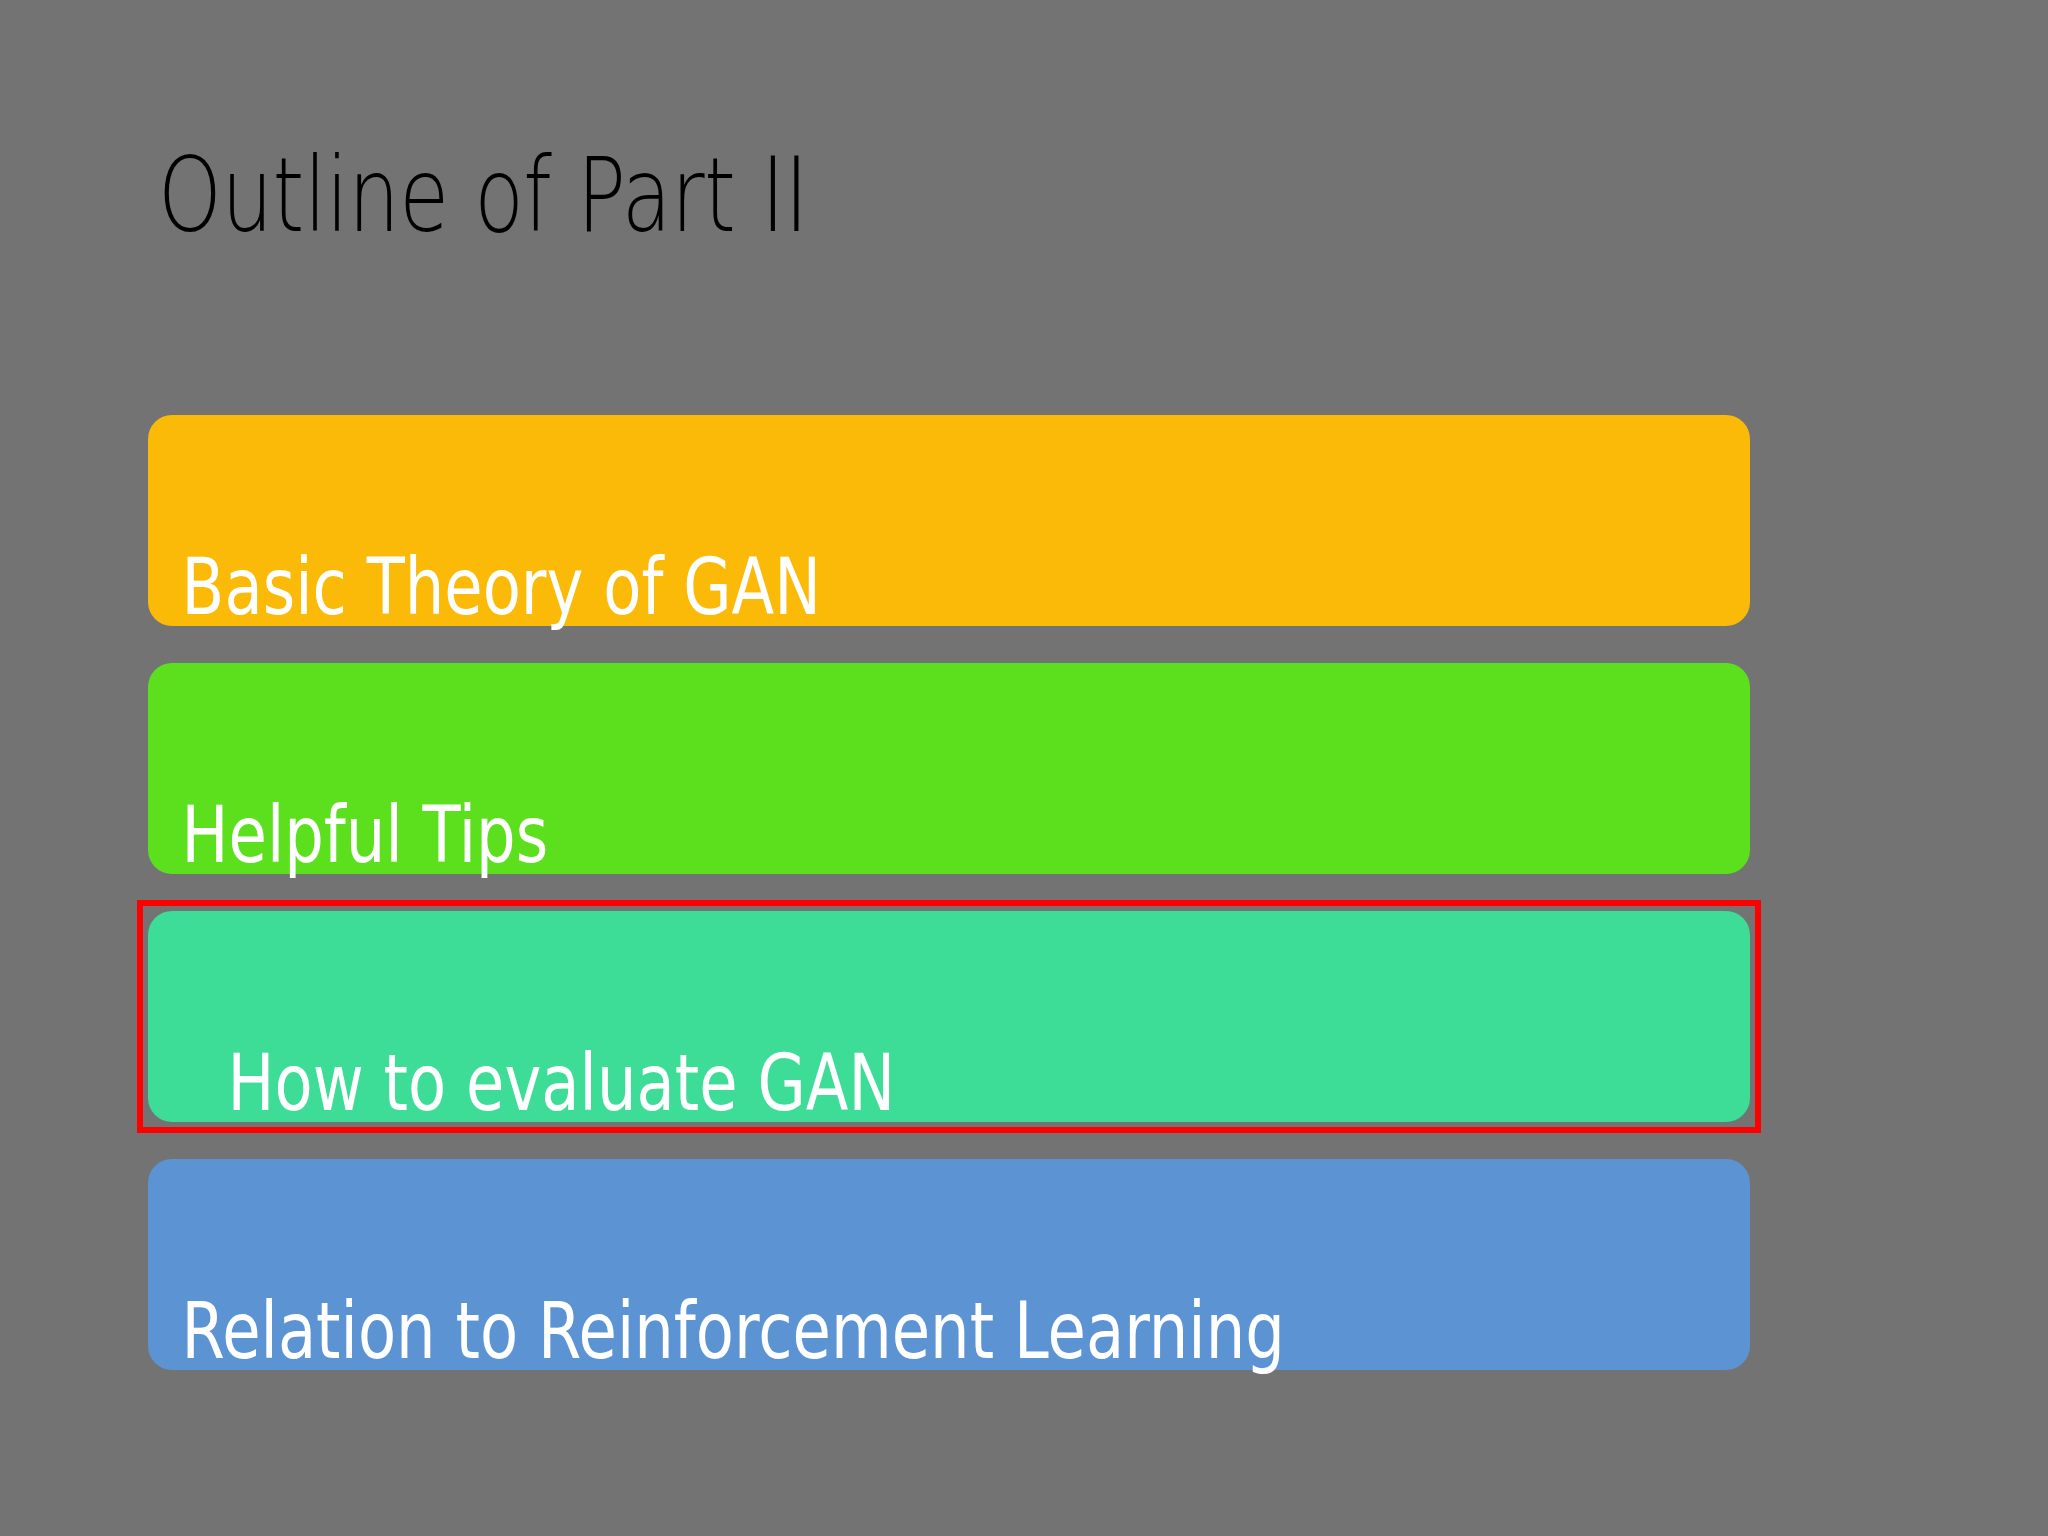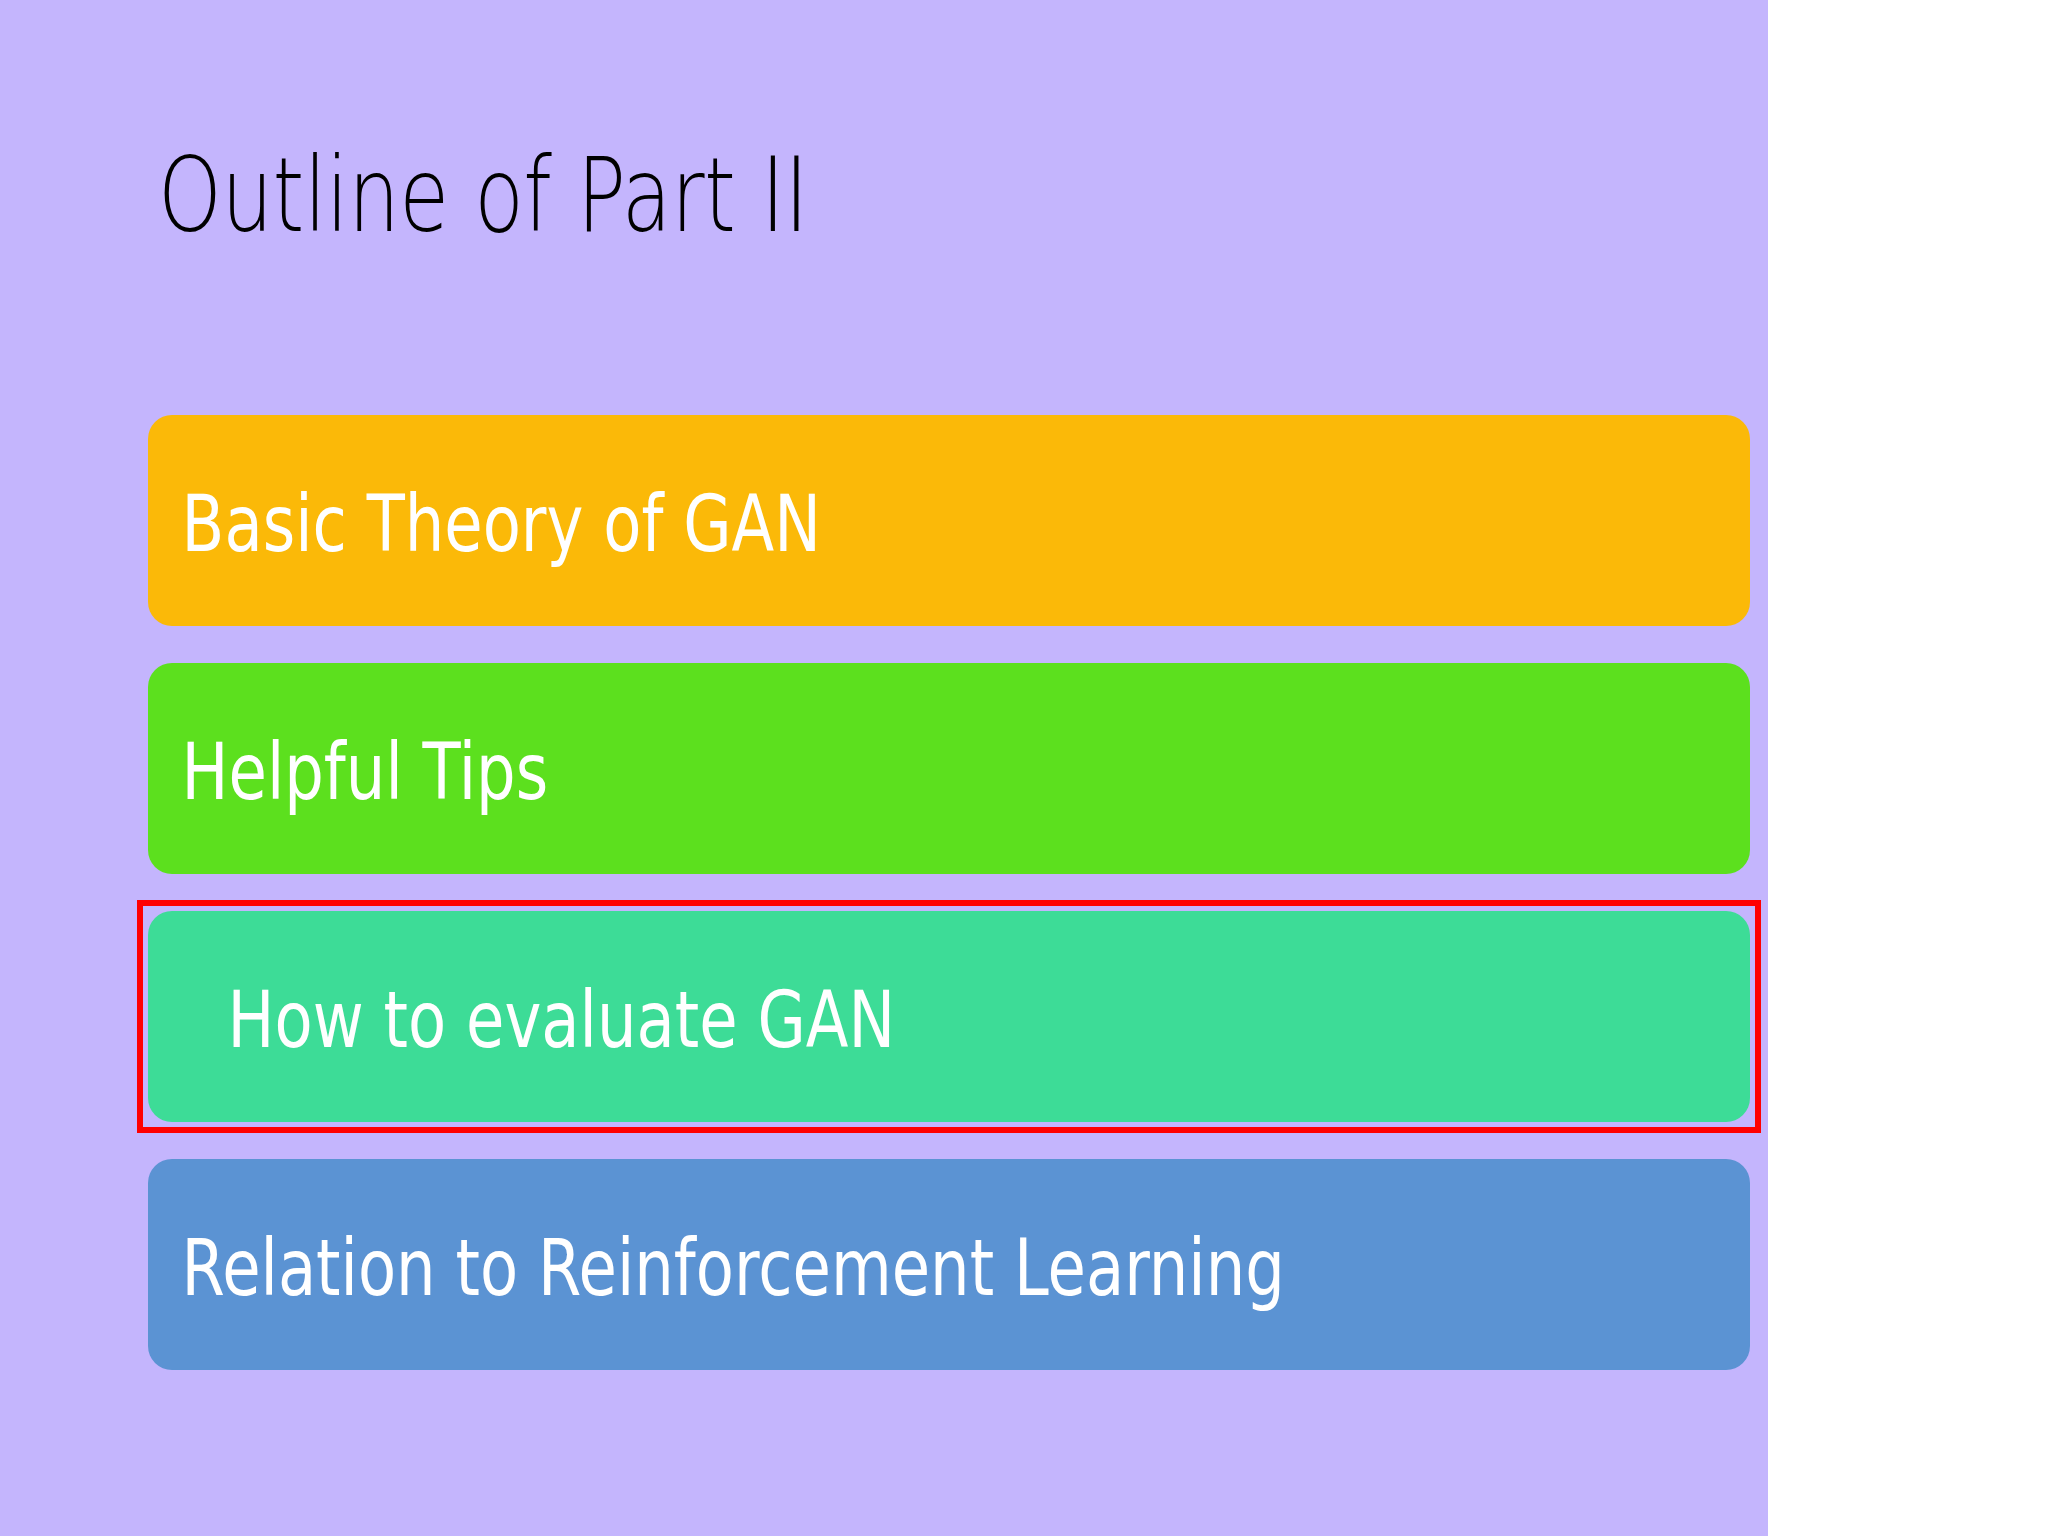--- a/index.html
+++ b/index.html
@@ -9,23 +9,23 @@
   body {
     width: 2048px;
     height: 1536px;
     background: #ffffff;
     font-family: "Liberation Sans", sans-serif;
     overflow: hidden;
   }
 
   .slide {
     position: relative;
-    width: 1768px;
+    width: 2048px;
     height: 1536px;
-    background: #c4b5fd;
+    background: #737373;
   }
 
   
   .slide-title {
     position: absolute;
     left: 158px;
     top: 136px;
     width: 1700px;
     font-family: "DejaVu Sans", sans-serif;
     font-weight: 300;
@@ -47,21 +47,21 @@
   }
 
   .outline-item {
     position: relative;
     width: 1602px;
     height: 211px;
     border-radius: 24px;
     margin-bottom: 37px;
     box-sizing: border-box;
     display: flex;
-    align-items: center;
+    align-items: flex-end;
   }
   .outline-item:last-child {
     margin-bottom: 0;
   }
 
   .outline-label {
     font-family: "DejaVu Sans", sans-serif;
     font-weight: 400;
     font-size: 78px;
     line-height: 1;

